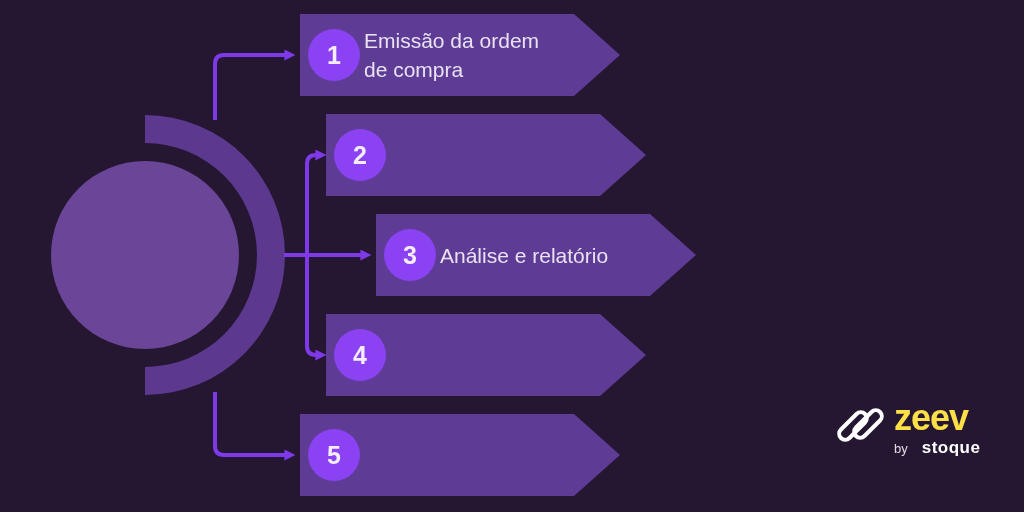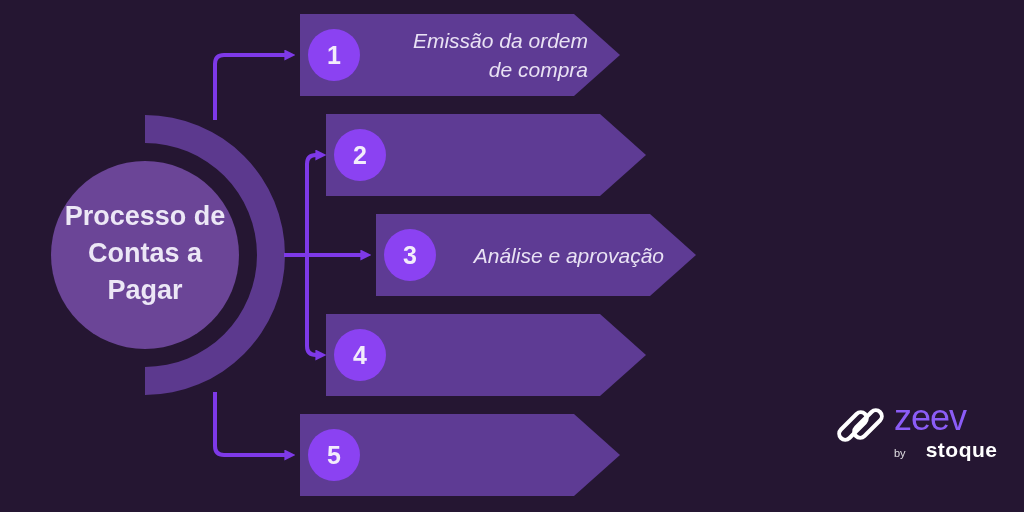--- a/index.html
+++ b/index.html
@@ -43,41 +43,41 @@
     background:#8b42f2;
     color:#f2ecfb;
     font-size:25px;font-weight:700;
     display:flex;align-items:center;justify-content:center;
   }
   .label{
     position:absolute;
     left:64px;top:0;
     width:224px;height:100%;
     display:flex;flex-direction:column;
-    align-items:flex-end;justify-content:center;
+    align-items:flex-start;justify-content:center;
     text-align:center;
     color:#e9e2f4;
-    font-size:21px;line-height:29px;font-style:italic;
+    font-size:21px;line-height:29px;
   }
 
   
   .logo{
     position:absolute;
     left:836px;top:399px;
     display:flex;align-items:flex-start;
   }
   .logo-icon{width:50px;height:52px;}
   .logo-text{margin-left:8px;display:flex;flex-direction:column;}
   .logo-brand{
-    color:#8b5cf6;font-size:36px;font-weight:400;
+    color:#fde047;font-size:36px;font-weight:700;
     line-height:38px;letter-spacing:-1px;
   }
   .logo-byline{margin-top:1px;color:#ffffff;display:flex;align-items:baseline;}
-  .logo-by{font-size:11px;opacity:.85;margin-right:20px;}
-  .logo-company{font-size:21px;font-weight:700;letter-spacing:.5px;}
+  .logo-by{font-size:13px;opacity:.85;margin-right:14px;}
+  .logo-company{font-size:17px;font-weight:700;letter-spacing:.5px;}
 </style>
 </head>
 <body>
 
 <div class="stage">
 
   <svg class="layer" width="1024" height="512" viewBox="0 0 1024 512">
     <defs>
       <marker id="arrow" viewBox="0 0 10 10" refX="1.5" refY="5" markerWidth="11" markerHeight="11" markerUnits="userSpaceOnUse" orient="auto-start-reverse">
         <path d="M0,0 L10,5 L0,10 Z" fill="#7e39e8"></path>
@@ -90,42 +90,37 @@
 
     <g fill="none" stroke="#7e39e8" stroke-width="4">
       <path d="M 215 120 L 215 64 Q 215 55 224 55 L 286 55" marker-end="url(#arrow)"></path>
       <path d="M 284 255 L 362 255" marker-end="url(#arrow)"></path>
       <path d="M 307 255 L 307 164 Q 307 155 316 155 L 317 155" marker-end="url(#arrow)"></path>
       <path d="M 307 255 L 307 346 Q 307 355 316 355 L 317 355" marker-end="url(#arrow)"></path>
       <path d="M 215 392 L 215 446 Q 215 455 224 455 L 286 455" marker-end="url(#arrow)"></path>
     </g>
   </svg>
 
-  <div class="center-title">
-    <div>Processo de</div>
-    <div>Contas a</div>
-    <div>Pagar</div>
-  </div>
 
   <div class="banner b1">
     <div class="badge">1</div>
     <div class="label">
       <div>Emissão da ordem</div>
       <div>de compra</div>
     </div>
   </div>
 
   <div class="banner b2">
     <div class="badge">2</div>
   </div>
 
   <div class="banner b3">
     <div class="badge">3</div>
     <div class="label">
-      <div>Análise e aprovação</div>
+      <div>Análise e relatório</div>
     </div>
   </div>
 
   <div class="banner b4">
     <div class="badge">4</div>
   </div>
 
   <div class="banner b5">
     <div class="badge">5</div>
   </div>

